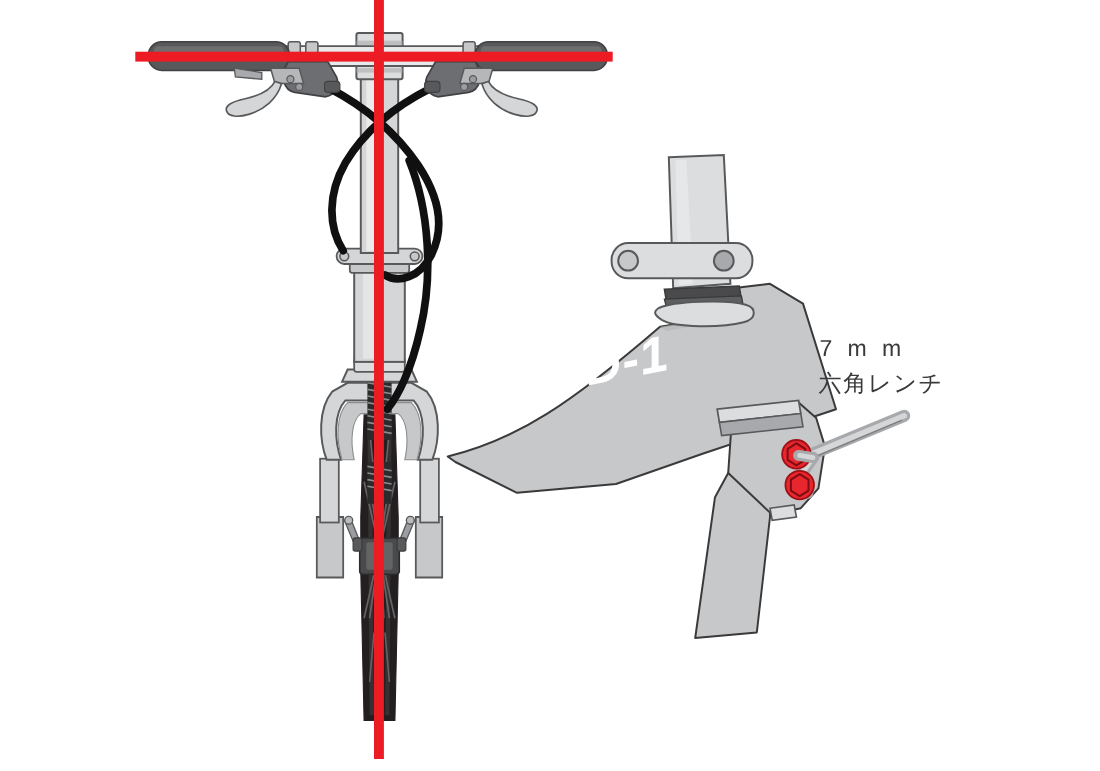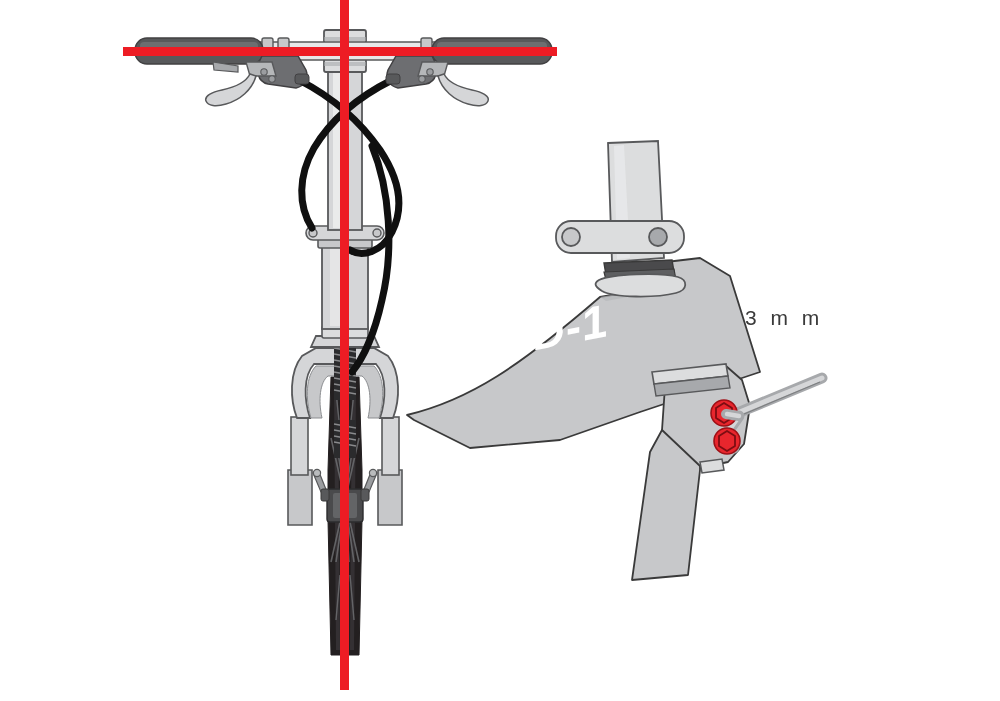--- a/index.html
+++ b/index.html
@@ -294,16 +294,17 @@
       </g>
 
       <g>
         <path d="M739,416 L726,414" stroke="#A7A9AC" stroke-width="10" stroke-linecap="round" fill="none"></path>
         <path d="M739,416 L727,414" stroke="#D5D6D8" stroke-width="4.5" stroke-linecap="round" fill="none"></path>
       </g>
     </g>
   </svg>
 
   <div class="annot-layer">
-    <div class="txt-label" id="tool-label-line1">3 m m</div>
+    <div class="txt-label" id="tool-label-line1">7 m m</div>
+    <div class="txt-label" id="tool-label-line2">六角レンチ</div>
   </div>
 
 </div>
 
 </body></html>

